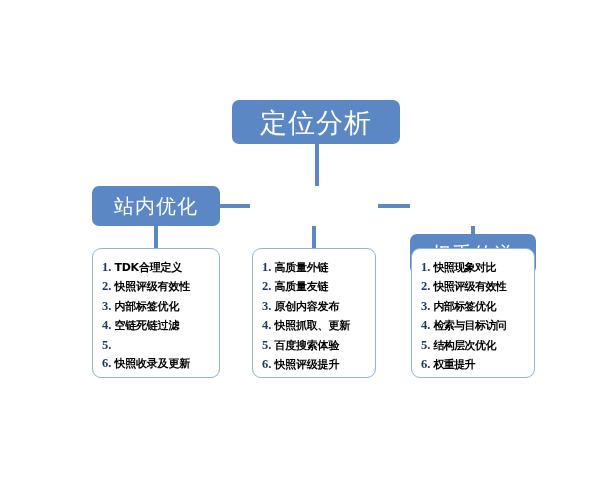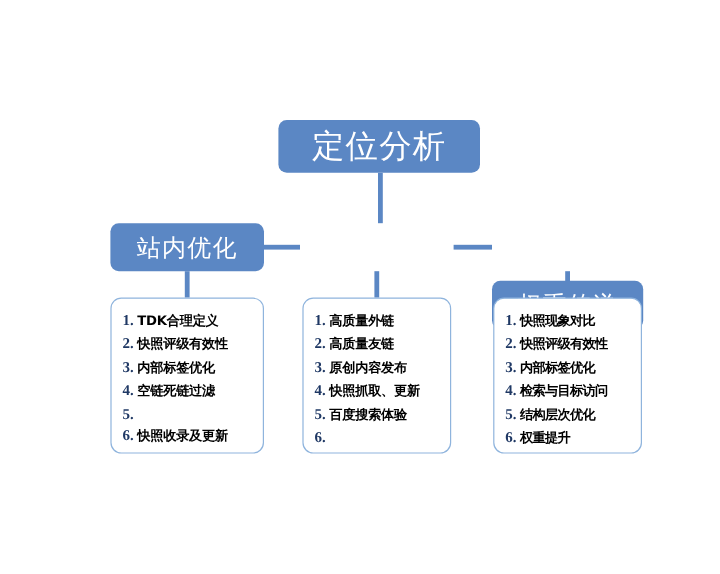--- a/index.html
+++ b/index.html
@@ -167,20 +167,21 @@
       <li>
         <span class="li-num">4.</span>
         <span class="li-text">快照抓取、更新</span>
       </li>
       <li>
         <span class="li-num">5.</span>
         <span class="li-text">百度搜索体验</span>
       </li>
       <li>
         <span class="li-num">6.</span>
+        <span class="li-text">快照评级提升</span>
       </li>
     </ol>
   </div>
 
   <div class="card" id="card-weight">
     <ol>
       <li>
         <span class="li-num">1.</span>
         <span class="li-text">快照现象对比</span>
       </li>

